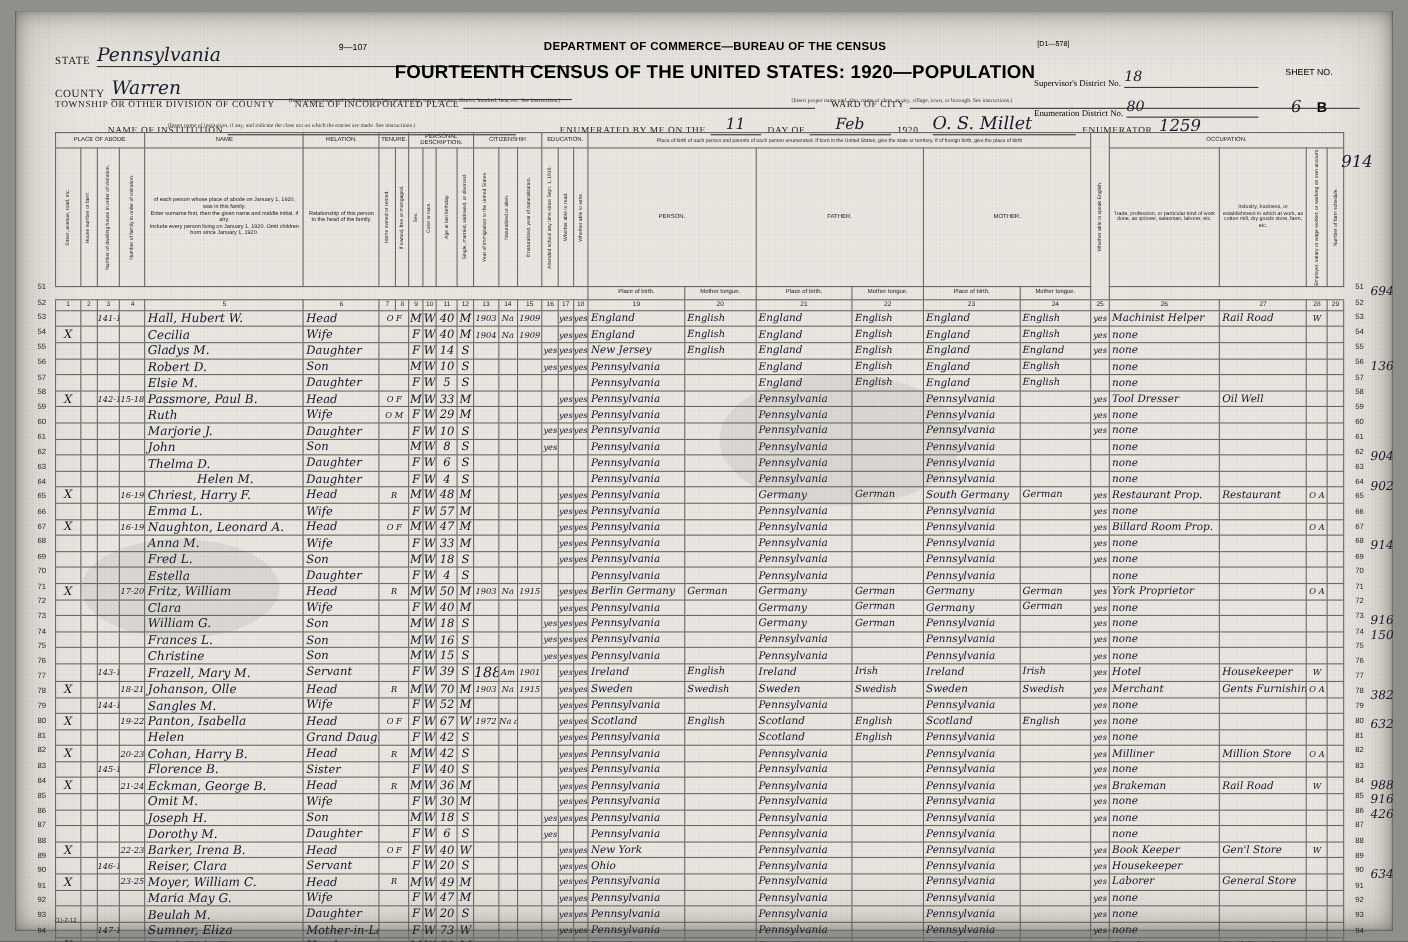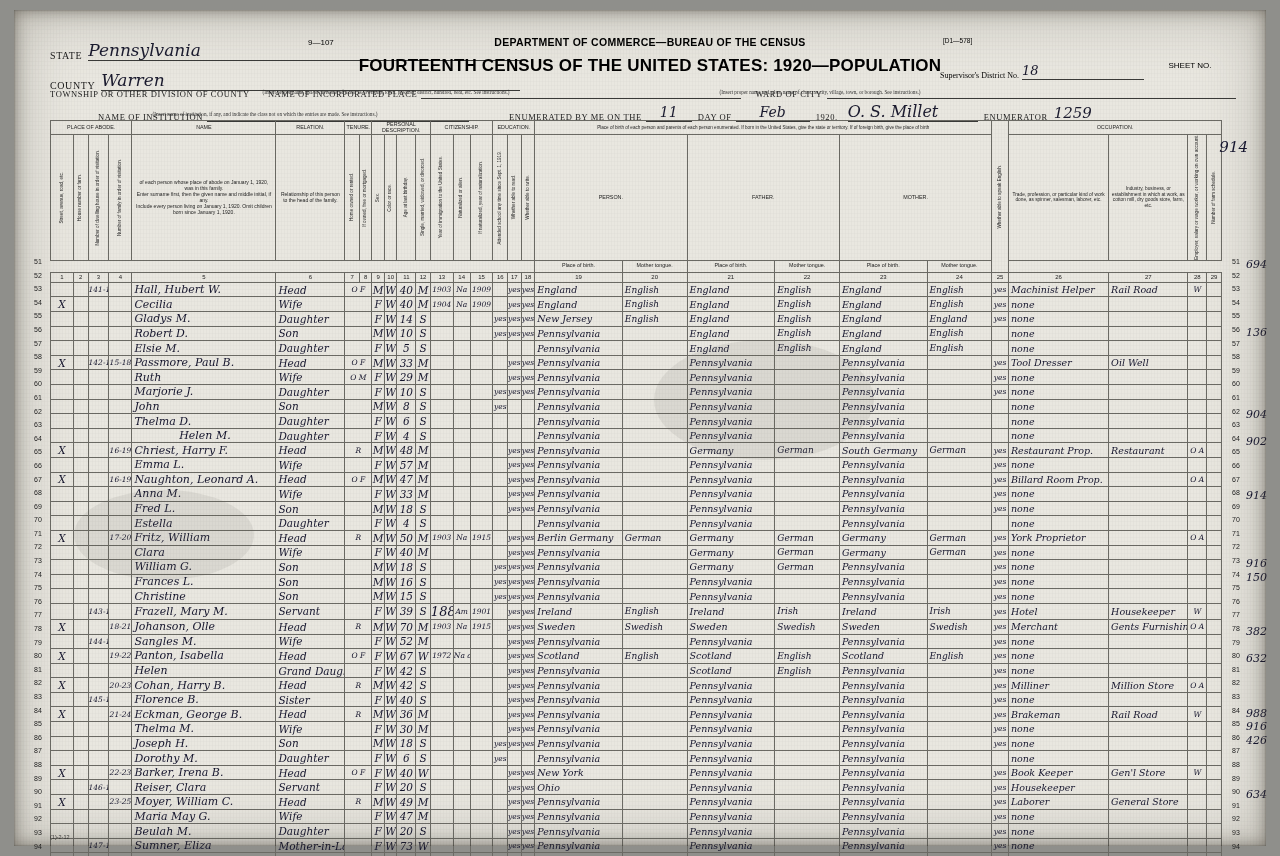--- a/index.html
+++ b/index.html
@@ -72,20 +72,32 @@
       <div style="position:absolute;left:890px;top:16px;width:296px;">
         <div style="display:flex;align-items:flex-start;margin-top:13px;">
           <div style="flex:1;display:flex;align-items:flex-end;">
             <span style="font-size:8px;">Supervisor's District No.</span>
             <span class="line" style="flex:1;margin-left:3px;">
               <span class="hand" style="font-size:13px;">18</span>
             </span>
           </div>
           <div style="width:92px;text-align:center;font-size:8px;font-family:'Liberation Sans',sans-serif;">SHEET NO.</div>
         </div>
+        <div style="display:flex;align-items:flex-end;margin-top:8px;">
+          <div style="flex:1;display:flex;align-items:flex-end;">
+            <span style="font-size:8px;">Enumeration District No.</span>
+            <span class="line" style="flex:1;margin-left:3px;">
+              <span class="hand" style="font-size:13px;">80</span>
+            </span>
+          </div>
+          <div style="width:92px;text-align:center;">
+            <span class="hand" style="font-size:15px;">6</span>
+            <span style="font-family:'Liberation Sans',sans-serif;font-size:13px;font-weight:bold;margin-left:10px;">B</span>
+          </div>
+        </div>
       </div>
 
       <div style="position:absolute;left:0;top:48px;width:1186px;display:flex;align-items:flex-end;">
         <span class="lbl" style="font-size:8.5px;">TOWNSHIP OR OTHER DIVISION OF COUNTY</span>
         <span class="lbl" style="font-size:8.5px;margin-left:18px;">NAME OF INCORPORATED PLACE</span>
         <span class="line" style="width:320px;margin-left:4px;">&nbsp;</span>
         <span class="lbl" style="font-size:8.5px;margin-left:14px;">WARD OF CITY</span>
         <span class="line" style="flex:1;margin-left:4px;">&nbsp;</span>
       </div>
       <div class="tiny" style="position:absolute;left:186px;top:58px;width:300px;text-align:center;">(Insert proper name and/or divisions of class, as township, town, precinct, district, hundred, beat, etc. See instructions.)</div>
@@ -1171,21 +1183,21 @@
               <td style="font-size: 9.5px;">Brakeman</td>
               <td style="font-size: 9.5px;">Rail Road</td>
               <td class="c" style="font-size: 7.5px;">W</td>
               <td class="c"></td>
             </tr>
             <tr>
               <td class="c"></td>
               <td class="c"></td>
               <td class="c" style="font-size: 7.5px;"></td>
               <td class="c" style="font-size: 7.5px;"></td>
-              <td style="font-size: 11px;">Thelma M.</td>
+              <td style="font-size: 11px;">Omit M.</td>
               <td>Wife</td>
               <td colspan="2" class="c" style="font-size: 7.5px;"></td>
               <td class="c">F</td>
               <td class="c">W</td>
               <td class="c">30</td>
               <td class="c">M</td>
               <td class="c" style="font-size: 7.5px;"></td>
               <td class="c" style="font-size: 7.5px;"></td>
               <td class="c" style="font-size: 7.5px;"></td>
               <td class="c" style="font-size: 7.5px;"></td>

